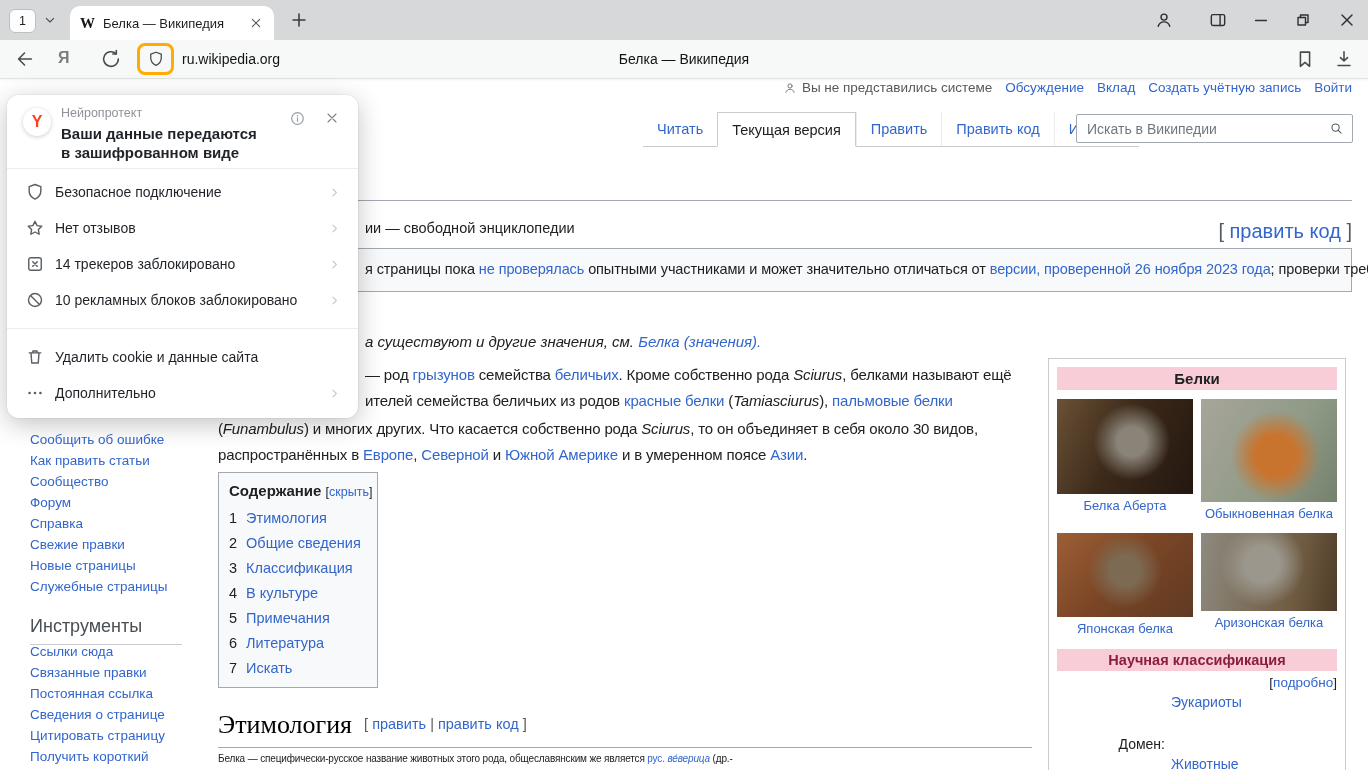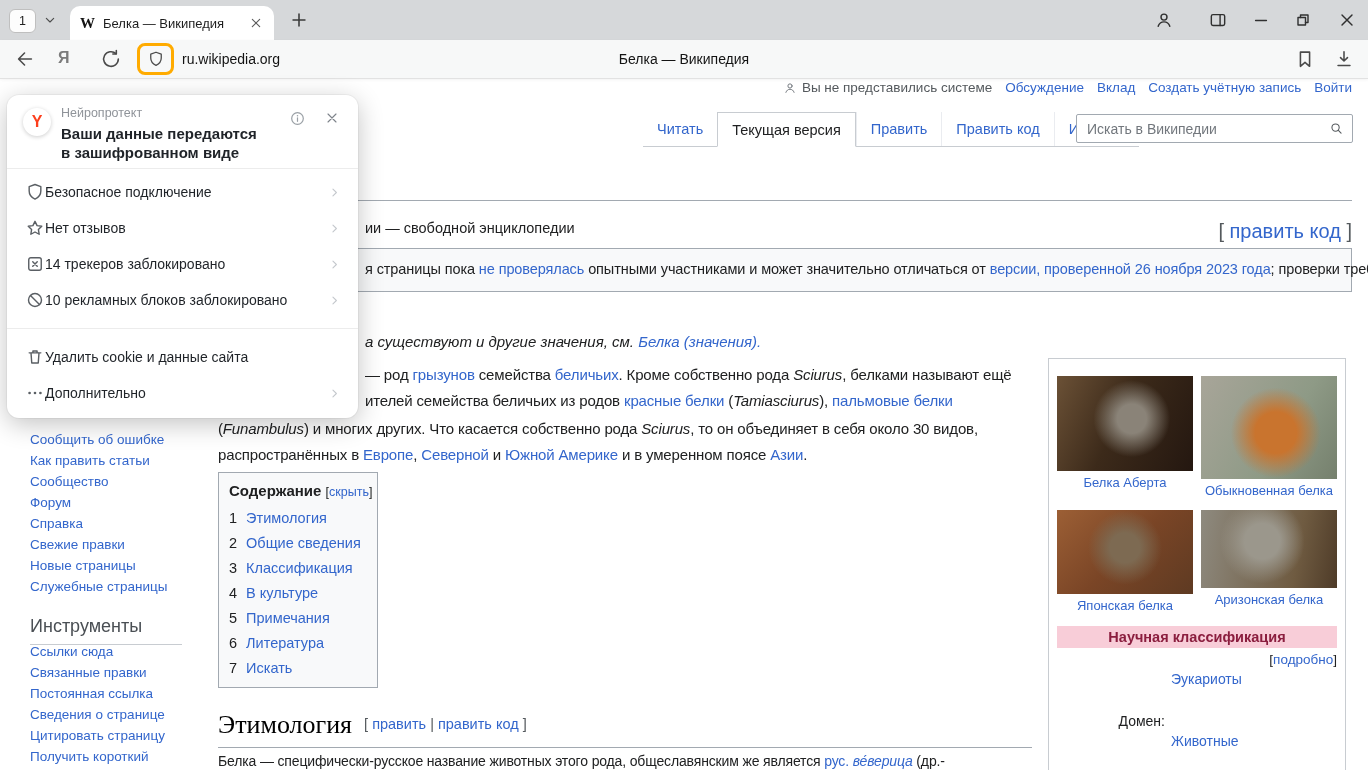--- a/index.html
+++ b/index.html
@@ -74,21 +74,21 @@
   .toc-title-row{font-size:15px;color:#202122;white-space:nowrap;}
   .toc-title{font-weight:bold;}
   .toc-hide-wrap{font-size:12.5px;}
   .toc-list{margin-top:11px;display:flex;flex-direction:column;gap:9px;font-size:14.5px;}
   .toc-item{display:flex;gap:9px;white-space:nowrap;}
   .toc-n{color:#202122;}
 
   .ety-head{position:absolute;left:218px;top:710px;font-family:"Liberation Serif",serif;font-weight:400;font-size:26px;color:#000;white-space:nowrap;}
   .ety-edit{font-family:"Liberation Sans",sans-serif;font-size:14.5px;color:#54595d;margin-left:12px;vertical-align:4px;}
   .rule-ety{position:absolute;left:218px;top:747px;width:814px;border-top:1px solid #a2a9b1;}
-  .ety-line{position:absolute;left:218px;top:753px;font-size:14px;color:#202122;white-space:nowrap;letter-spacing:-0.15px;}
+  .ety-line{position:absolute;left:218px;top:753px;font-size:10px;color:#202122;white-space:nowrap;letter-spacing:-0.15px;}
 
   .sb-list{position:absolute;left:30px;display:flex;flex-direction:column;gap:7px;font-size:13.5px;line-height:14px;white-space:nowrap;}
   .sb-1{top:433px;}
   .sb-2{top:645px;}
   .sb-tools-header{position:absolute;left:30px;top:616px;width:152px;font-size:18px;color:#4a4f54;
                    padding-bottom:7px;border-bottom:1px solid #c8ccd1;}
 
   
   .infobox{position:absolute;left:1048px;top:358px;width:298px;background:#fff;border:1px solid #c8ccd1;box-sizing:border-box;padding:8px;}
   .ib-band{background:var(--pink,#f8cdd8);text-align:center;font-weight:bold;font-size:15px;color:#202122;padding:3px 0;}
@@ -114,21 +114,21 @@
            box-shadow:0 1px 4px rgba(0,0,0,0.2);display:flex;align-items:center;justify-content:center;
            font-weight:bold;font-size:16px;color:#fc3f1d;}
   .pt-brand{position:absolute;left:54px;top:11px;font-size:12.5px;color:#8f9399;}
   .pt-title{position:absolute;left:54px;top:29px;font-size:15px;font-weight:bold;color:#1f2328;line-height:19px;}
   .pt-info{position:absolute;right:52px;top:15px;width:17px;height:17px;color:#9aa0a6;}
   .pt-close{position:absolute;right:18px;top:15px;width:16px;height:16px;color:#7d838a;}
   .pt-div{position:absolute;left:0;right:0;border-top:1px solid #ececec;}
   .pt-div1{top:73px;}.pt-div2{top:233px;}
   .pt-rows{position:absolute;left:0;right:0;top:79px;}
   .pt-actions{position:absolute;left:0;right:0;top:244px;}
-  .pt-row{height:36px;display:flex;align-items:center;padding:0 16px 0 18px;gap:0;}
+  .pt-row{height:36px;display:flex;align-items:center;padding:0 16px 0 18px;gap:10px;}
   .pt-row .ic{width:20px;height:20px;color:#5a5f64;flex:none;}
   .pt-row .lab{flex:1;font-size:14px;color:#1f2328;white-space:nowrap;}
   .pt-row .chev{width:15px;height:15px;color:#c3c7cc;flex:none;}
 </style>
 </head>
 <body>
 
 <div class="screen" data-interactable="false">
 
   <div class="page-layer" data-interactable="false">
@@ -240,20 +240,21 @@
     <div class="sb-list sb-2" data-interactable="false">
         <span class="lnk" data-interactable="true">Ссылки сюда</span>
         <span class="lnk" data-interactable="true">Связанные правки</span>
         <span class="lnk" data-interactable="true">Постоянная ссылка</span>
         <span class="lnk" data-interactable="true">Сведения о странице</span>
         <span class="lnk" data-interactable="true">Цитировать страницу</span>
         <span class="lnk" data-interactable="true">Получить короткий</span>
       </div>
 
     <div class="infobox" data-interactable="false">
+      <div class="ib-band" data-interactable="false">Белки</div>
       <div class="ib-grid" data-interactable="false">
         <div class="ib-cell" data-interactable="false">
           <div class="ib-img i1" data-interactable="true"></div>
           <div class="ib-cap lnk" data-interactable="true">Белка Аберта</div>
         </div>
         <div class="ib-cell" data-interactable="false">
           <div class="ib-img i2" data-interactable="true"></div>
           <div class="ib-cap lnk" data-interactable="true">Обыкновенная белка</div>
         </div>
         <div class="ib-cell" data-interactable="false">

